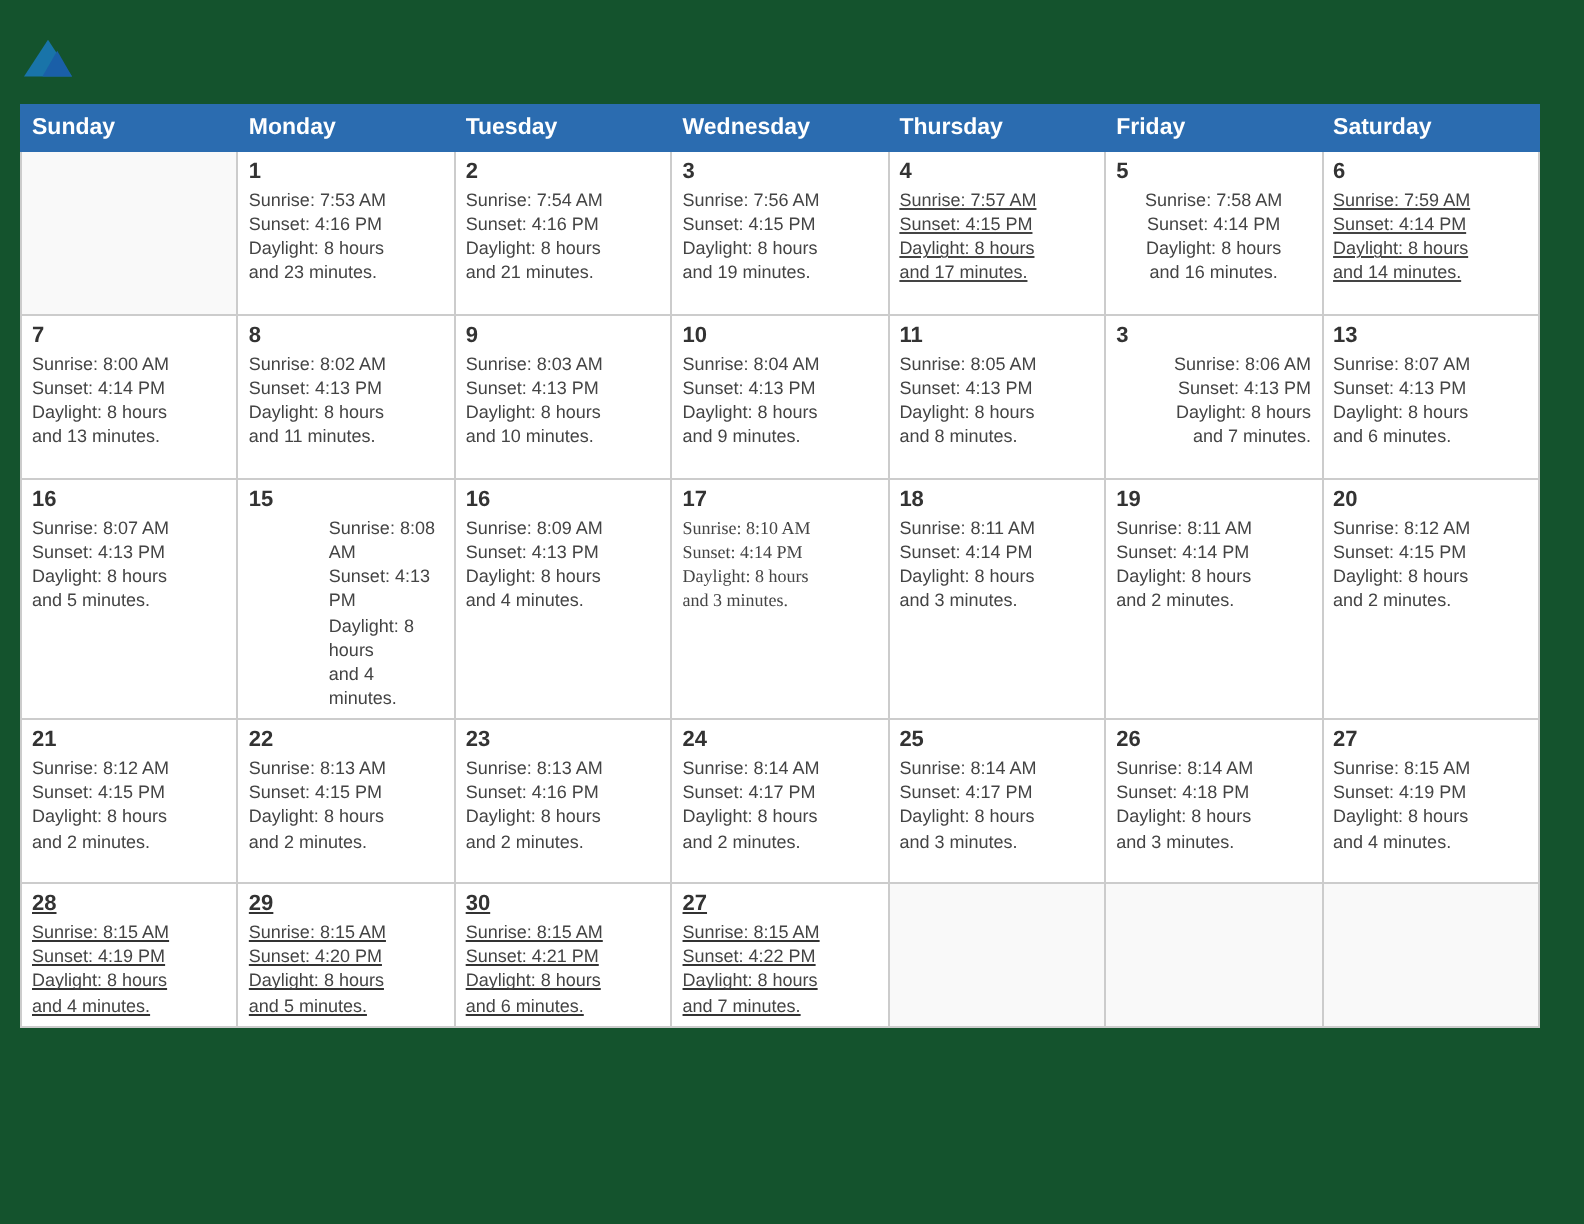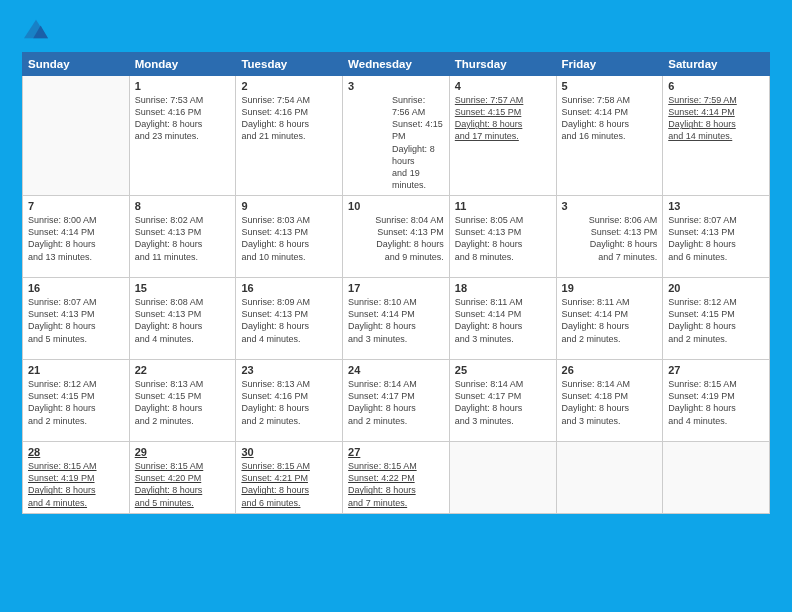--- a/index.html
+++ b/index.html
@@ -6,22 +6,22 @@
     body {
       font-family: Arial, sans-serif;
       background: #fff;
       width: 792px;
       height: 612px;
       overflow: hidden;
     }
     .page {
       width: 792px;
       height: 612px;
-      padding: 18px 22px 14px 22px;
-      background: #0ea5e9;
+      padding: 18px 22px 14px 10px;
+      background: #14532d;
     }
     .header {
       display: flex;
       justify-content: space-between;
       align-items: flex-start;
       margin-bottom: 10px;
     }
     .logo {
       display: flex;
       align-items: center;
@@ -138,35 +138,35 @@
           </td>
           <td>
             <span class="day-num">2</span>
             <div class="cell-info" style="white-space: pre-line;">Sunrise: 7:54 AM
 Sunset: 4:16 PM
 Daylight: 8 hours
 and 21 minutes.</div>
           </td>
           <td>
             <span class="day-num">3</span>
-            <div class="cell-info" style="white-space: pre-line; margin-left: 44px;">Sunrise: 7:56 AM
+            <div class="cell-info" style="white-space: pre-line;">Sunrise: 7:56 AM
 Sunset: 4:15 PM
 Daylight: 8 hours
 and 19 minutes.</div>
           </td>
           <td>
             <span class="day-num">4</span>
             <div class="cell-info" style="white-space: pre-line; text-decoration: underline;">Sunrise: 7:57 AM
 Sunset: 4:15 PM
 Daylight: 8 hours
 and 17 minutes.</div>
           </td>
           <td>
             <span class="day-num">5</span>
-            <div class="cell-info" style="white-space: pre-line;">Sunrise: 7:58 AM
+            <div class="cell-info" style="white-space: pre-line; text-align: center;">Sunrise: 7:58 AM
 Sunset: 4:14 PM
 Daylight: 8 hours
 and 16 minutes.</div>
           </td>
           <td>
             <span class="day-num">6</span>
             <div class="cell-info" style="white-space: pre-line; text-decoration: underline;">Sunrise: 7:59 AM
 Sunset: 4:14 PM
 Daylight: 8 hours
 and 14 minutes.</div>
@@ -189,21 +189,21 @@
           </td>
           <td>
             <span class="day-num">9</span>
             <div class="cell-info" style="white-space: pre-line;">Sunrise: 8:03 AM
 Sunset: 4:13 PM
 Daylight: 8 hours
 and 10 minutes.</div>
           </td>
           <td>
             <span class="day-num">10</span>
-            <div class="cell-info" style="white-space: pre-line; text-align: right;">Sunrise: 8:04 AM
+            <div class="cell-info" style="white-space: pre-line;">Sunrise: 8:04 AM
 Sunset: 4:13 PM
 Daylight: 8 hours
 and 9 minutes.</div>
           </td>
           <td>
             <span class="day-num">11</span>
             <div class="cell-info" style="white-space: pre-line;">Sunrise: 8:05 AM
 Sunset: 4:13 PM
 Daylight: 8 hours
 and 8 minutes.</div>
@@ -226,35 +226,35 @@
         <tr>
           <td>
             <span class="day-num">16</span>
             <div class="cell-info" style="white-space: pre-line;">Sunrise: 8:07 AM
 Sunset: 4:13 PM
 Daylight: 8 hours
 and 5 minutes.</div>
           </td>
           <td>
             <span class="day-num">15</span>
-            <div class="cell-info" style="white-space: pre-line;">Sunrise: 8:08 AM
+            <div class="cell-info" style="white-space: pre-line; margin-left: 40px;">Sunrise: 8:08 AM
 Sunset: 4:13 PM
 Daylight: 8 hours
 and 4 minutes.</div>
           </td>
           <td>
             <span class="day-num">16</span>
             <div class="cell-info" style="white-space: pre-line;">Sunrise: 8:09 AM
 Sunset: 4:13 PM
 Daylight: 8 hours
 and 4 minutes.</div>
           </td>
           <td>
             <span class="day-num">17</span>
-            <div class="cell-info" style="white-space: pre-line;">Sunrise: 8:10 AM
+            <div class="cell-info" style="white-space: pre-line; font-family: Liberation Serif, serif;">Sunrise: 8:10 AM
 Sunset: 4:14 PM
 Daylight: 8 hours
 and 3 minutes.</div>
           </td>
           <td>
             <span class="day-num">18</span>
             <div class="cell-info" style="white-space: pre-line;">Sunrise: 8:11 AM
 Sunset: 4:14 PM
 Daylight: 8 hours
 and 3 minutes.</div>

